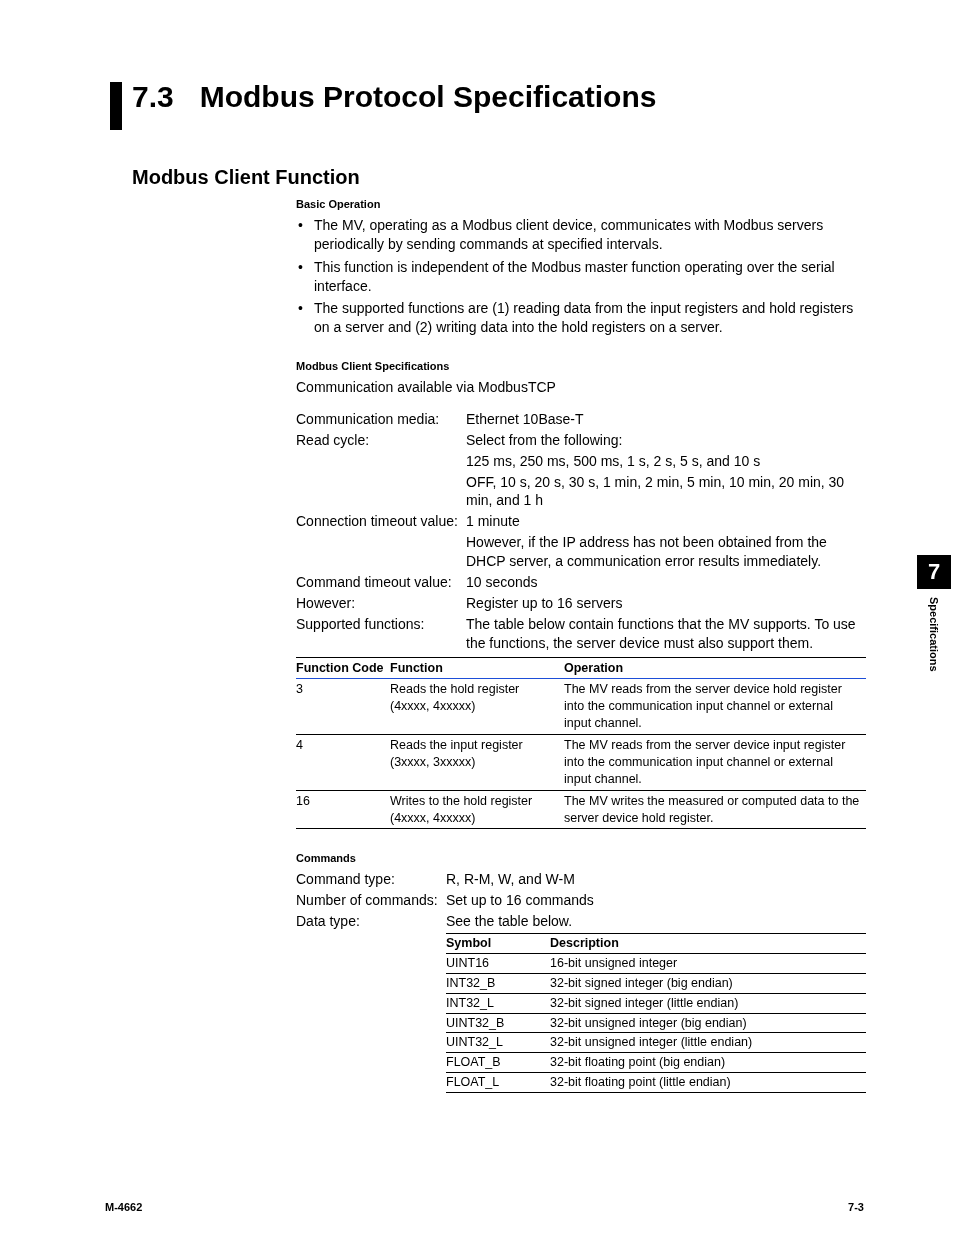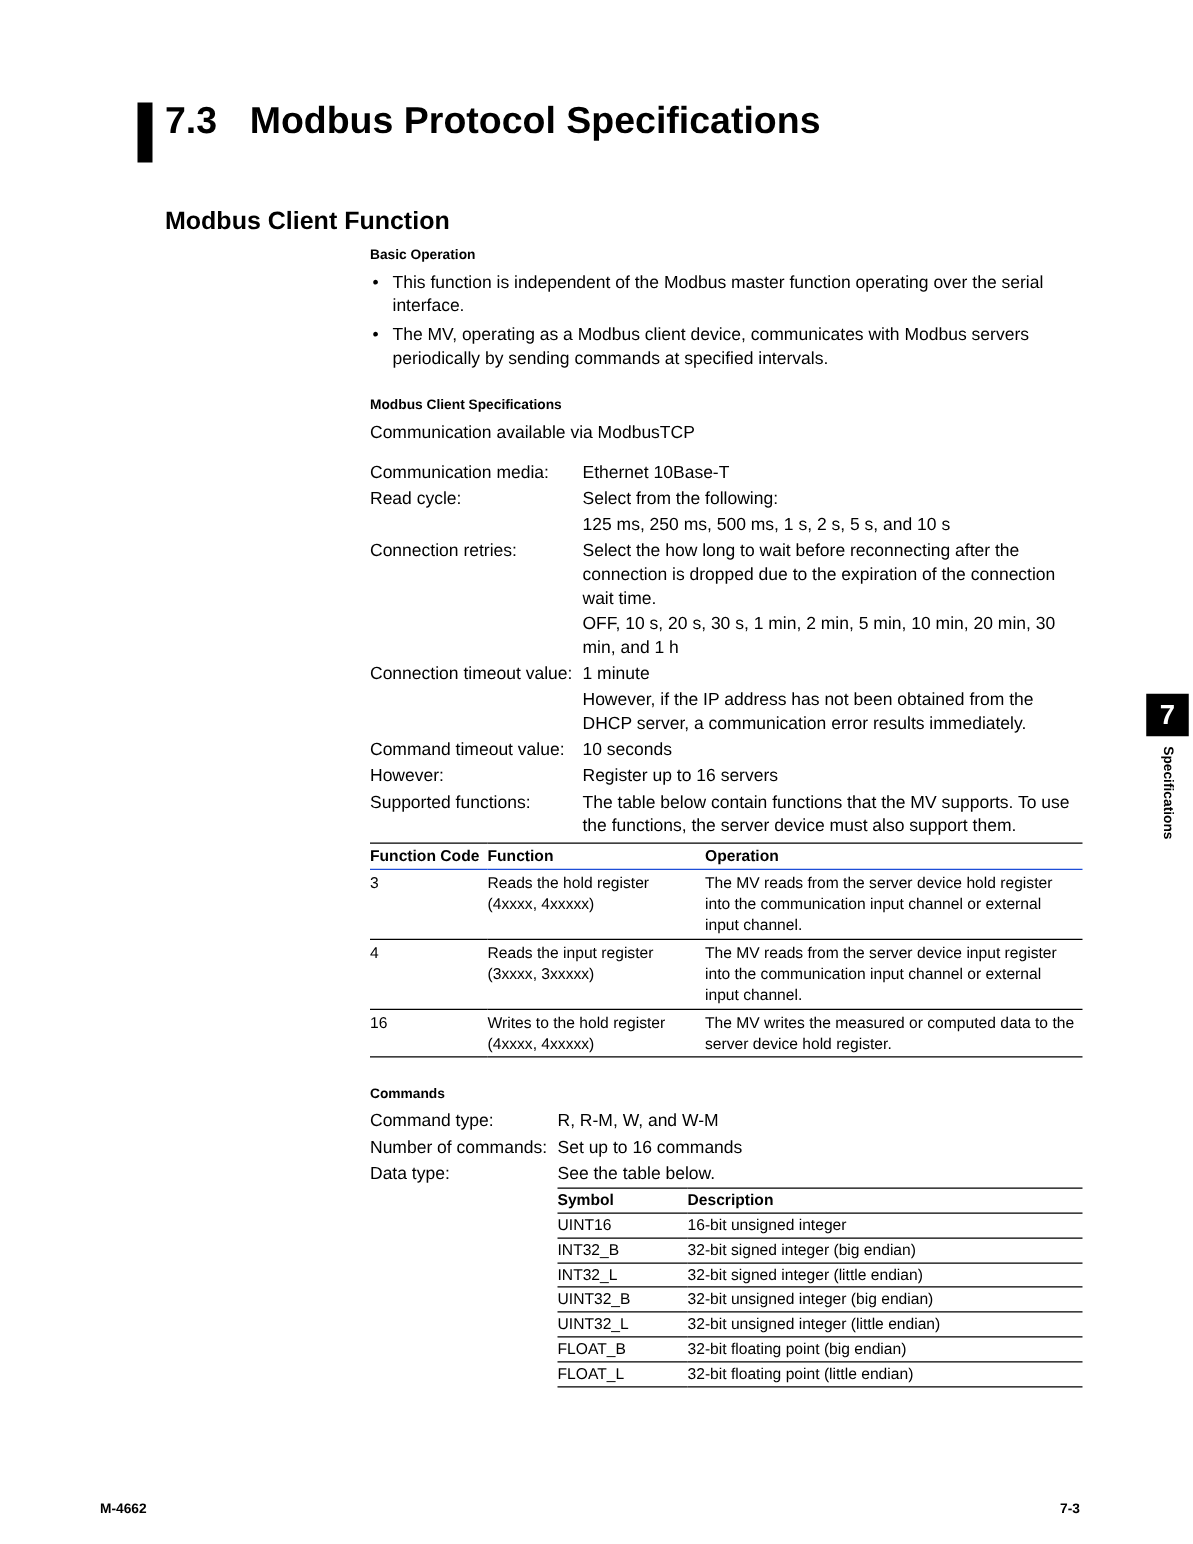--- a/index.html
+++ b/index.html
@@ -136,21 +136,21 @@
   }
   .side-tab .v-label {
     writing-mode: vertical-rl;
     font-size: 11px;
     font-weight: bold;
     margin-top: 8px;
     display: inline-block;
   }
   .footer {
     position: absolute;
-    left: 80px;
+    left: 105px;
     right: 90px;
     bottom: 22px;
     display: flex;
     justify-content: space-between;
     font-size: 11px;
     font-weight: bold;
     margin-top: 12px;
   }
   .gap { height: 22px; }
 </style>
@@ -164,42 +164,39 @@
     <div class="h1-num">7.3</div>
     <div class="h1-title">Modbus Protocol Specifications</div>
   </div>
 
   <div class="h2">Modbus Client Function</div>
 
   <div class="body-col">
 
     <div class="h3">Basic Operation</div>
     <ul class="bullets">
+      <li>The MV, operating as a Modbus client device, communicates with Modbus servers periodically by sending commands at specified intervals.</li>
       <li>This function is independent of the Modbus master function operating over the serial interface.</li>
-      <li>The MV, operating as a Modbus client device, communicates with Modbus servers periodically by sending commands at specified intervals.</li>
+      <li>The supported functions are (1) reading data from the input registers and hold registers on a server and (2) writing data into the hold registers on a server.</li>
     </ul>
 
     <div class="h3">Modbus Client Specifications</div>
     <div class="intro-line">Communication available via ModbusTCP</div>
 
     <div class="kv">
         <div class="k">Communication media:</div>
         <div class="v">Ethernet 10Base-T</div>
       </div>
     <div class="kv">
         <div class="k">Read cycle:</div>
         <div class="v">Select from the following:</div>
       </div>
     <div class="kv">
         <div class="k"></div>
         <div class="v">125 ms, 250 ms, 500 ms, 1 s, 2 s, 5 s, and 10 s</div>
-      </div>
-    <div class="kv">
-        <div class="k">Connection retries:</div>
-        <div class="v">Select the how long to wait before reconnecting after the connection is dropped due to the expiration of the connection wait time.</div>
       </div>
     <div class="kv">
         <div class="k"></div>
         <div class="v">OFF, 10 s, 20 s, 30 s, 1 min, 2 min, 5 min, 10 min, 20 min, 30 min, and 1 h</div>
       </div>
     <div class="kv">
         <div class="k">Connection timeout value:</div>
         <div class="v">1 minute</div>
       </div>
     <div class="kv">

